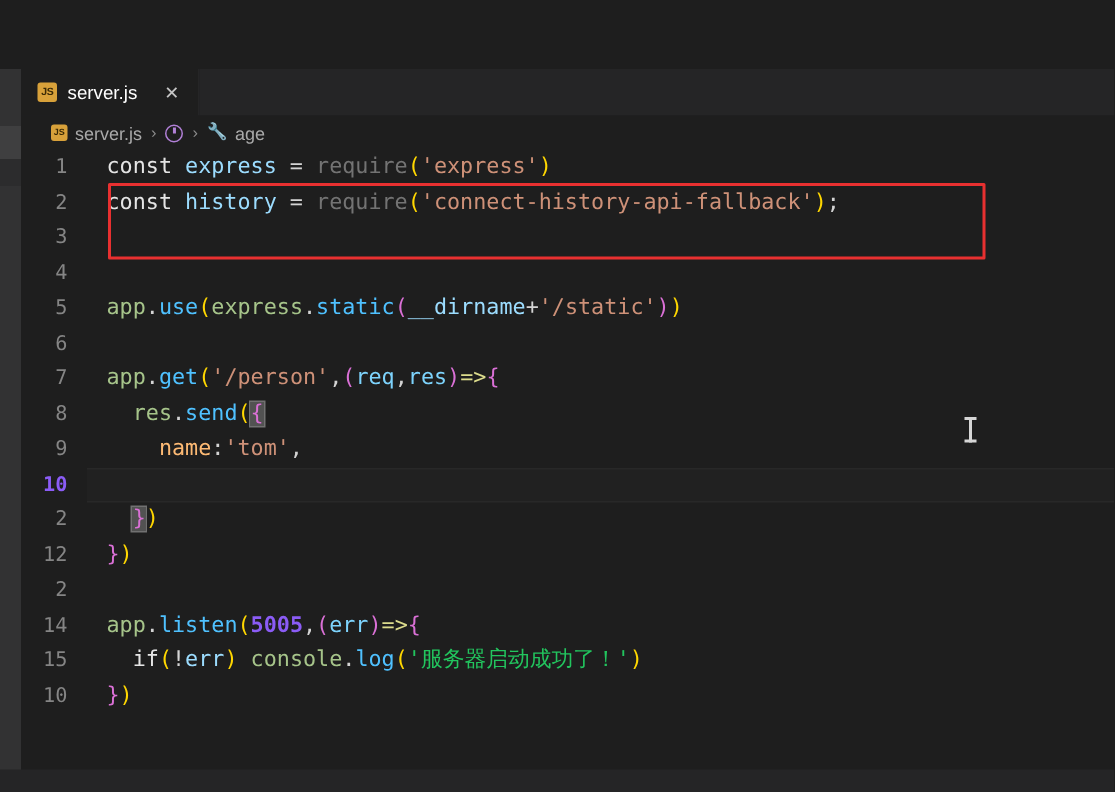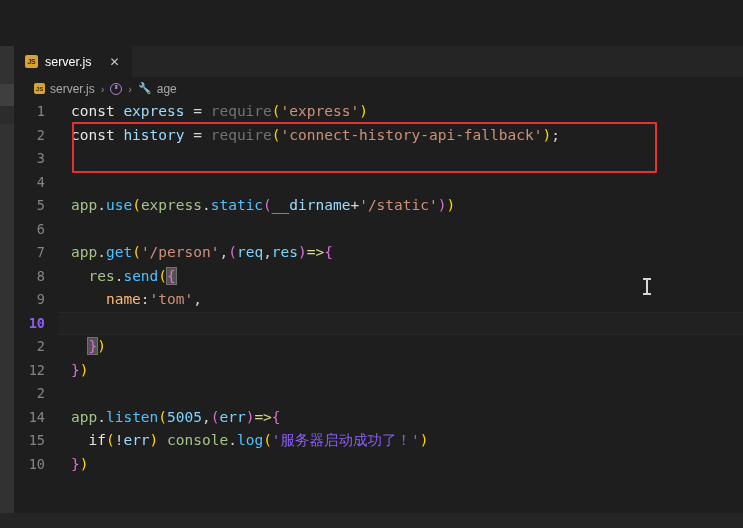--- a/index.html
+++ b/index.html
@@ -125,31 +125,31 @@
     border-bottom:1px solid #282828;
     pointer-events:none;
   }
 
   
   .t-kw      { color:#e5e5e5; }
   .t-var     { color:#9cdcfe; }
   .t-fn2     { color:#737373; }
   .t-str     { color:#ce9178; }
   .t-op      { color:#d4d4d4; }
-  .t-num     { color:#7dd3fc; }
+  .t-num     { color:#8b5cf6;font-weight:bold; }
   .t-punct   { color:#d4d4d4; }
   .t-paren1  { color:#ffd700; }
   .t-paren2  { color:#da70d6; }
   .t-prop    { color:#fdba74; }
   .t-plain   { color:#d4d4d4; }
   .t-gray    { color:#7dd3fc; }
   .t-arrow   { color:#dcdc8c; }
   .t-member  { color:#4fc1ff; }
   .t-greenfn { color:#a6c48a; }
-  .t-strcn   { color:#8b5cf6; }
+  .t-strcn   { color:#22c55e; }
   .bracket-hl{ background:#525252; outline:1px solid #717171; }
 
   
   .annot-rect {
     position:absolute;
     border:2.5px solid #e83030;
     pointer-events:none;
     z-index:30;
     border-radius:1px;
   }

